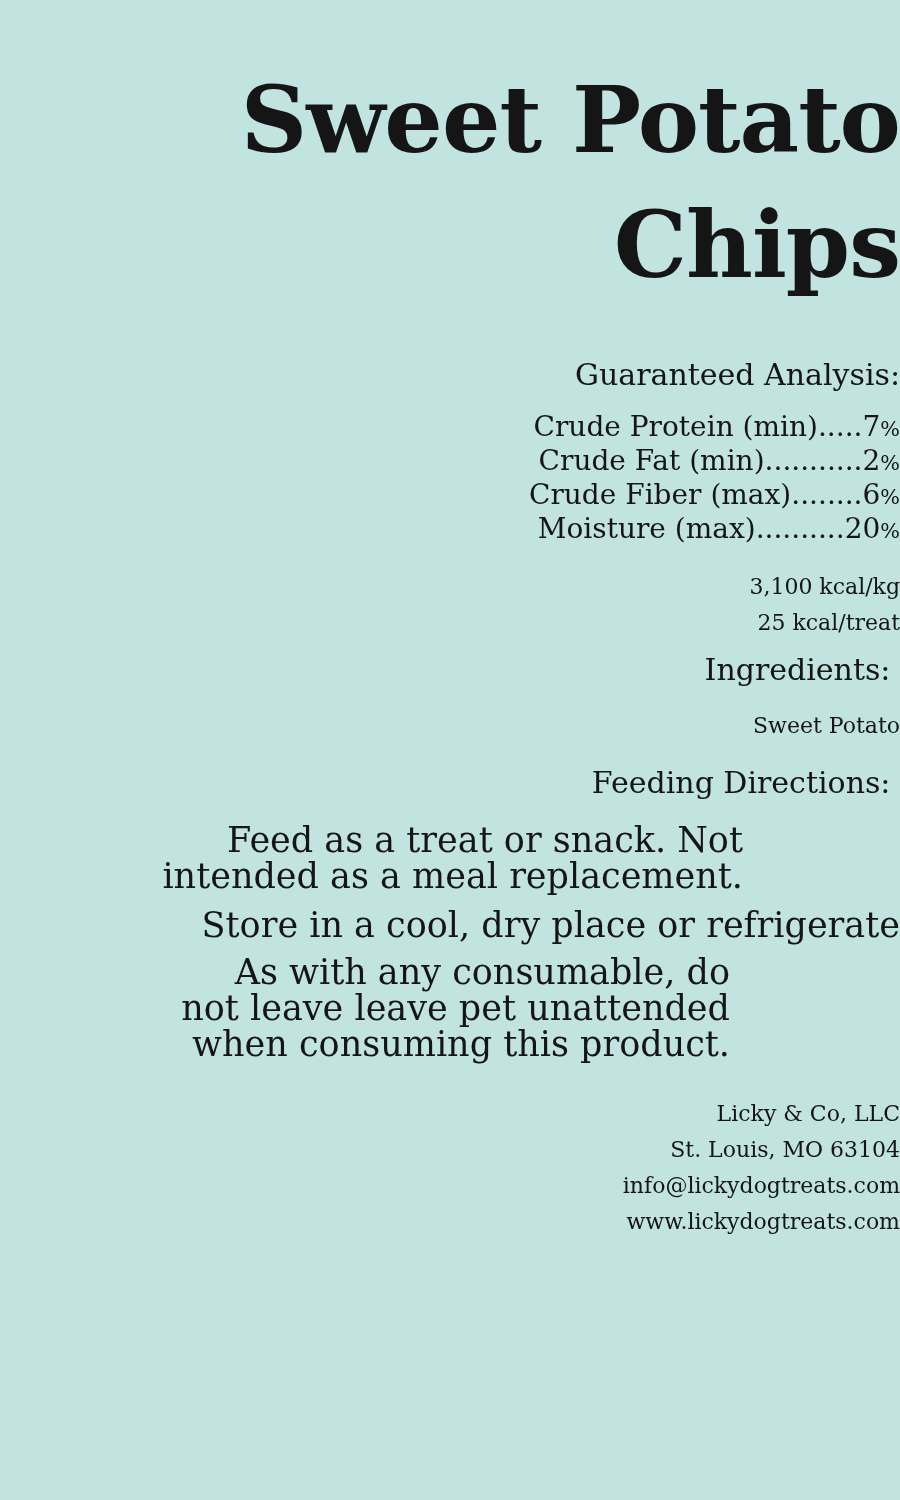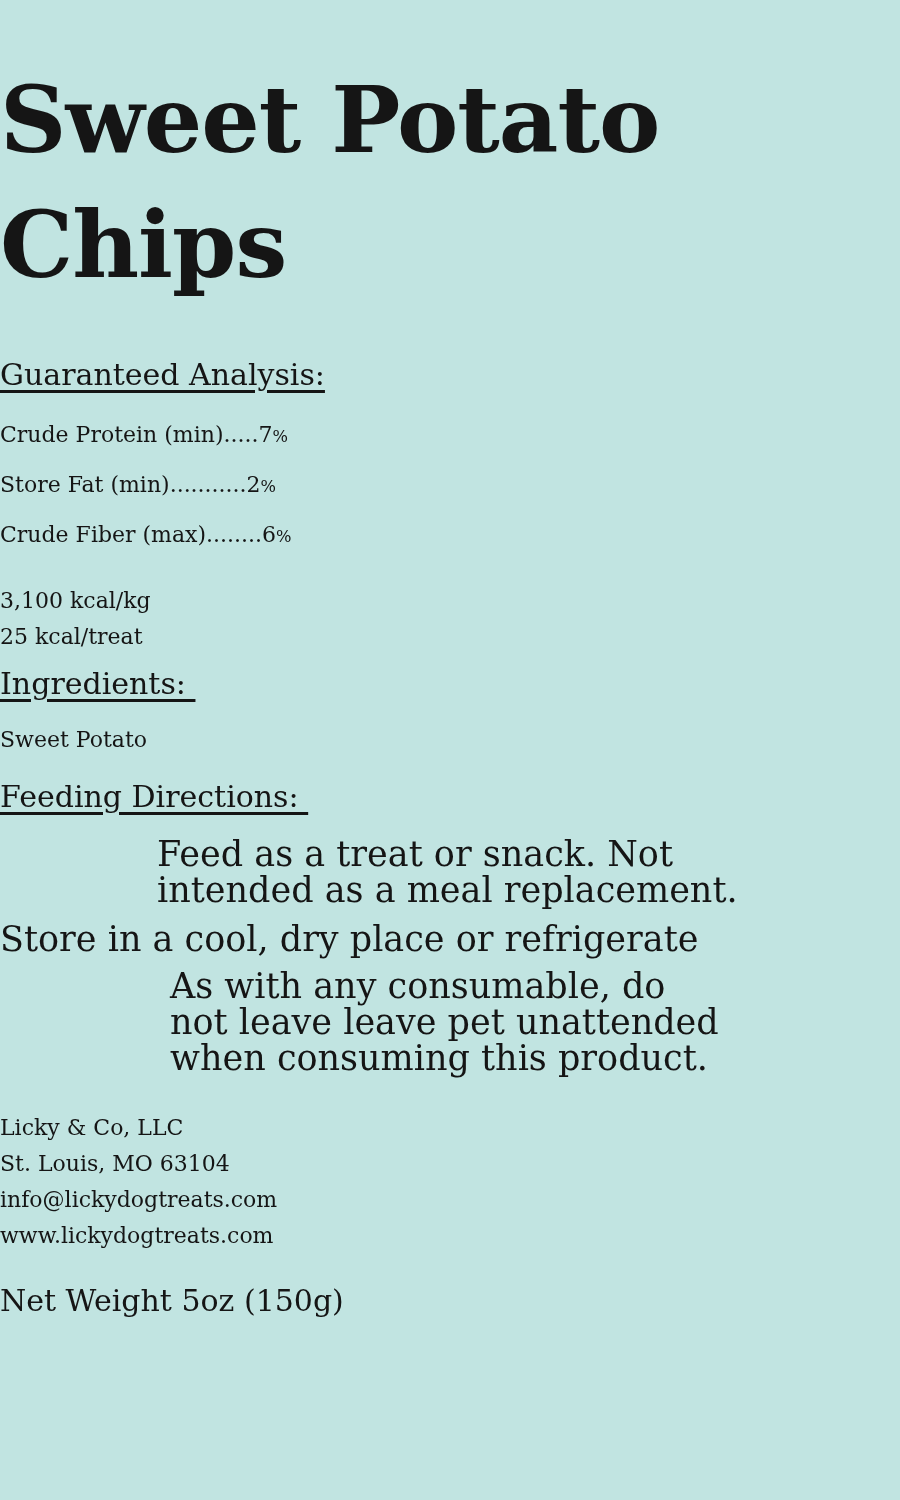--- a/index.html
+++ b/index.html
@@ -8,42 +8,41 @@
     background: #c1e4e1;
   }
   .label-sheet {
     position: relative;
     width: 900px;
     height: 1500px;
     margin: 0 auto;
     background: #c1e4e1;
     color: #151515;
     font-family: "DejaVu Serif", "Liberation Serif", serif;
-    text-align: left;
+    text-align: right;
     box-sizing: border-box;
     padding-top: 58px;
     overflow: hidden;
   }
   .product-title {
     margin: 0;
     font-size: 92px;
     font-weight: 700;
     line-height: 125px;
     letter-spacing: -1px;
   }
   .section-heading {
     font-size: 30px;
     line-height: 36px;
-    text-decoration: underline;
     text-decoration-thickness: 2.5px;
     text-underline-offset: 5px;
   }
   .ga-heading       { margin-top: 49px; }
   .analysis-block   { margin-top: 18px; }
-  .analysis-row     { font-size: 22px; line-height: 48px; }
+  .analysis-row     { font-size: 28px; line-height: 32px; }
   .pct              { font-size: 0.74em; }
   .cc-heading       { margin-top: 26px; }
   .kcal-block       { margin-top: 22px; }
   .body-line        { font-size: 22px; line-height: 36px; }
   .ing-heading      { margin-top: 11px; }
   .ing-content      { margin-top: 20px; }
   .fd-heading       { margin-top: 21px; }
   .body-paragraph {
     font-size: 35px;
     line-height: 36px;
@@ -63,22 +62,23 @@
 
   <h1 class="product-title">
     <span>Sweet Potato</span><br>
     <span>Chips</span>
   </h1>
 
   <div class="section-heading ga-heading">Guaranteed Analysis:</div>
 
   <div class="analysis-block">
     <div class="analysis-row"><span>Crude Protein (min)</span><span>.....</span><span>7</span><span class="pct">%</span></div>
-    <div class="analysis-row"><span>Store Fat (min)</span><span>...........</span><span>2</span><span class="pct">%</span></div>
+    <div class="analysis-row"><span>Crude Fat (min)</span><span>...........</span><span>2</span><span class="pct">%</span></div>
     <div class="analysis-row"><span>Crude Fiber (max)</span><span>........</span><span>6</span><span class="pct">%</span></div>
+    <div class="analysis-row"><span>Moisture (max)</span><span>..........</span><span>20</span><span class="pct">%</span></div>
   </div>
 
 
   <div class="kcal-block">
     <div class="body-line">3,100 kcal/kg</div>
     <div class="body-line">25 kcal/treat</div>
   </div>
 
   <div class="section-heading ing-heading">Ingredients:&nbsp;</div>
 
@@ -92,15 +92,14 @@
 
   <p class="body-paragraph fd-p3">As with any consumable, do not leave leave pet unattended when consuming this product.</p>
 
   <div class="company-block">
     <div class="body-line">Licky &amp; Co, LLC</div>
     <div class="body-line">St. Louis, MO 63104</div>
     <div class="body-line">info@lickydogtreats.com</div>
     <div class="body-line">www.lickydogtreats.com</div>
   </div>
 
-  <div class="net-weight">Net Weight 5oz (150g)</div>
 
 </div>
 
 </body></html>

